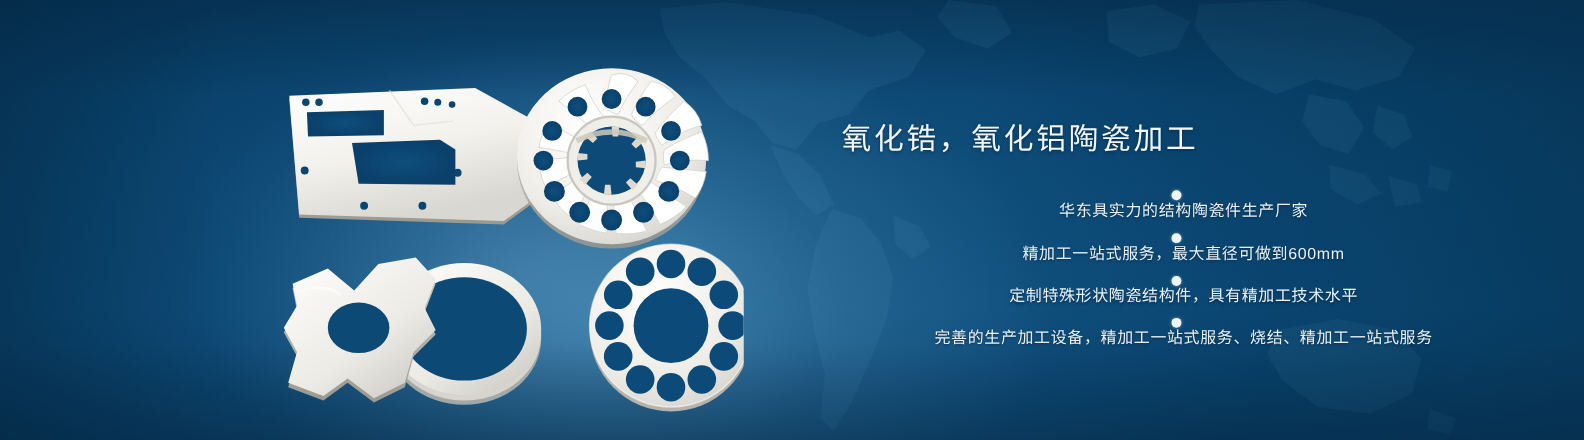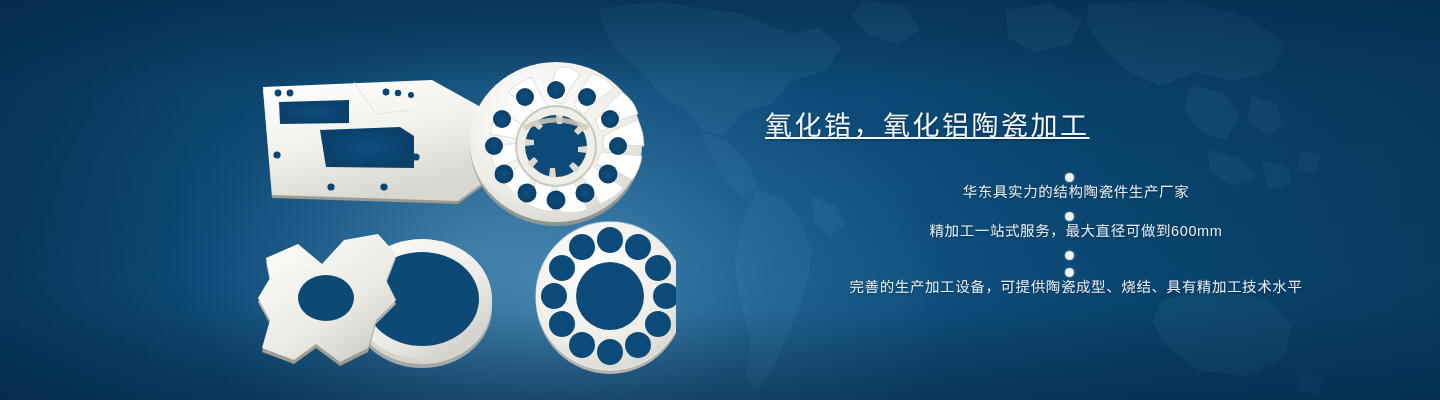--- a/index.html
+++ b/index.html
@@ -68,21 +68,20 @@
     width:620px;
   }
   .headline{
     margin:0;
     font-size:27px;
     font-weight:400;
     letter-spacing:2.5px;
     color:#f2f7fb;
     text-shadow:0 1px 3px rgba(0,20,40,0.55);
     white-space:nowrap;
-    text-decoration:underline;
   }
   .bullets{
     list-style:none;
     margin:30px 0 0 2px;
     padding:0;
   }
   .bullet{
     display:flex;
     align-items:center;
     margin-bottom:8px;
@@ -290,21 +289,22 @@
       <li class="bullet">
         <span class="bullet-dot"></span>
         <span class="bullet-text">华东具实力的结构陶瓷件生产厂家</span>
       </li>
       <li class="bullet">
         <span class="bullet-dot"></span>
         <span class="bullet-text">精加工一站式服务，最大直径可做到600mm</span>
       </li>
       <li class="bullet">
         <span class="bullet-dot"></span>
+        <span class="bullet-text">定制特殊形状陶瓷结构件，具有精加工技术水平</span>
       </li>
       <li class="bullet">
         <span class="bullet-dot"></span>
-        <span class="bullet-text">完善的生产加工设备，可提供陶瓷成型、烧结、具有精加工技术水平</span>
+        <span class="bullet-text">完善的生产加工设备，精加工一站式服务、烧结、精加工一站式服务</span>
       </li>
     </ul>
   </div>
 
 </div>
 
 </body></html>

